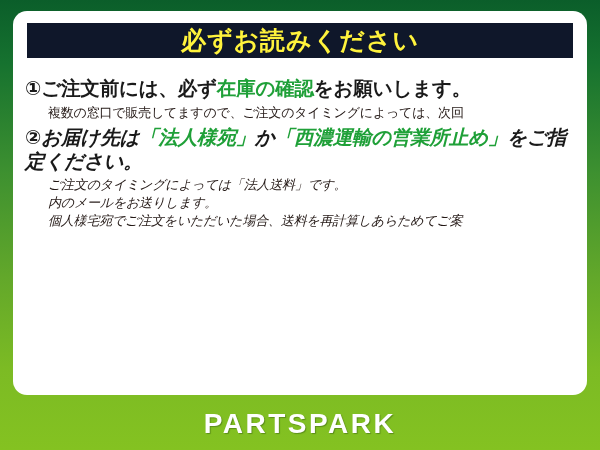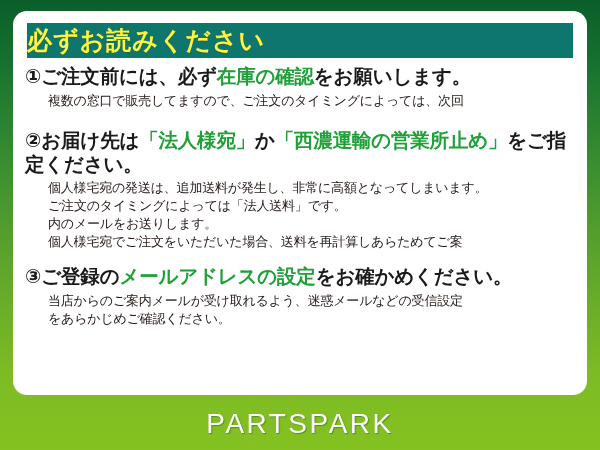--- a/index.html
+++ b/index.html
@@ -37,38 +37,38 @@
     background: #ffffff;
     border-radius: 14px;
     overflow: hidden;
   }
   #title-bar {
     position: absolute;
     left: 14px;
     top: 12px;
     width: 546px;
     height: 35px;
-    background: #0f766e;
+    background: #0f172a;
     display: flex;
     align-items: center;
-    justify-content: flex-start;
+    justify-content: center;
   }
   #title-text {
     color: #fff33c;
     font-size: 25px;
     font-weight: bold;
     letter-spacing: 1px;
     line-height: 1;
     text-shadow: 0 1px 0 rgba(0,0,0,0.10);
     white-space: nowrap;
   }
   #items {
     position: absolute;
     left: 0;
-    top: 52px;
+    top: 64px;
     width: 574px;
   }
   .item {
     padding: 0 10px 0 12px;
   }
   .item-head {
     color: #1a1a1a;
     font-size: 19.5px;
     font-weight: bold;
     line-height: 1.22;
@@ -90,36 +90,36 @@
     font-size: 13px;
     line-height: 1.38;
     margin-top: 3px;
     padding-left: 23px;
     letter-spacing: -0.2px;
   }
   .item-body div {
     white-space: nowrap;
   }
   #item-1 { margin-top: 2px; }
-  #item-2 { margin-top: 19px; }
+  #item-2 { margin-top: 4px; font-style: italic; }
   #item-3 { margin-top: 14px; }
   #footer {
     position: absolute;
     left: 0;
     top: 398px;
     width: 600px;
     height: 52px;
     display: flex;
     align-items: center;
     justify-content: center;
   }
   #footer-text {
     color: #ffffff;
     font-size: 28px;
-    font-weight: normal;
+    font-weight: bold;
     letter-spacing: 2.5px;
     text-shadow: 1px 1px 1px rgba(60,100,20,0.55);
   }
 </style>
 </head>
 <body>
 
 <div id="banner">
 
   <div id="panel">
@@ -137,36 +137,26 @@
         <div class="item-body">
           <div>複数の窓口で販売してますので、ご注文のタイミングによっては、次回</div>
         </div>
       </div>
 
       <div class="item" id="item-2">
         <div class="item-head wrap">
           <span class="num">②</span><span>お届け先は</span><span class="hl">「法人様宛」</span><span>か</span><span class="hl">「西濃運輸の営業所止め」</span><span>をご指定ください。</span>
         </div>
         <div class="item-body">
-          <div>個人様宅宛の発送は、追加送料が発生し、非常に高額となってしまいます。</div>
           <div>ご注文のタイミングによっては「法人送料」です。</div>
           <div>内のメールをお送りします。</div>
           <div>個人様宅宛でご注文をいただいた場合、送料を再計算しあらためてご案</div>
         </div>
       </div>
 
-      <div class="item" id="item-3">
-        <div class="item-head">
-          <span class="num">③</span><span>ご登録の</span><span class="hl">メールアドレスの設定</span><span>をお確かめください。</span>
-        </div>
-        <div class="item-body">
-          <div>当店からのご案内メールが受け取れるよう、迷惑メールなどの受信設定</div>
-          <div>をあらかじめご確認ください。</div>
-        </div>
-      </div>
 
     </div>
   </div>
 
   <div id="footer">
     <span id="footer-text">PARTSPARK</span>
   </div>
 
 </div>
 

